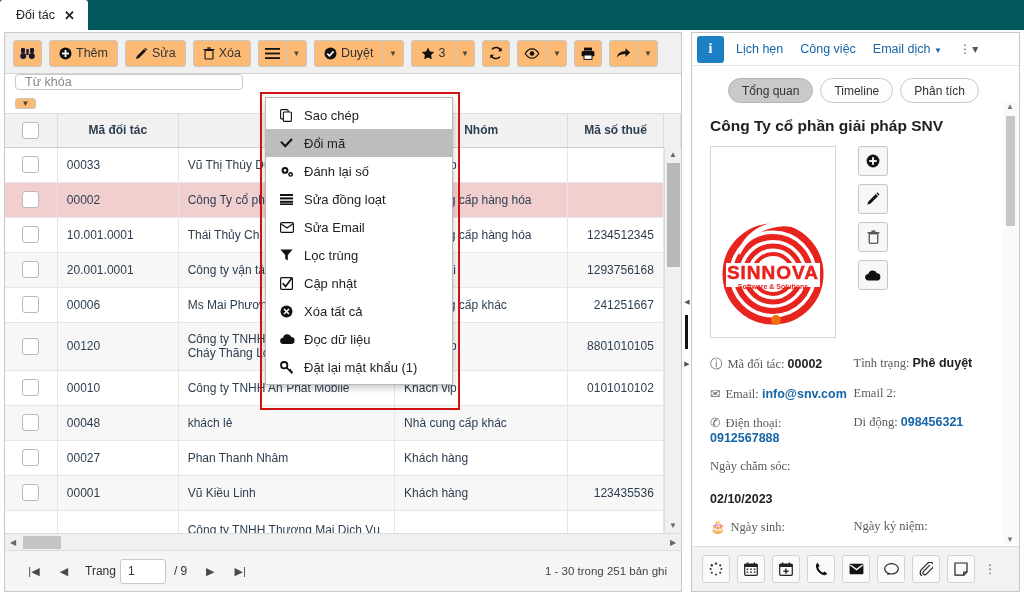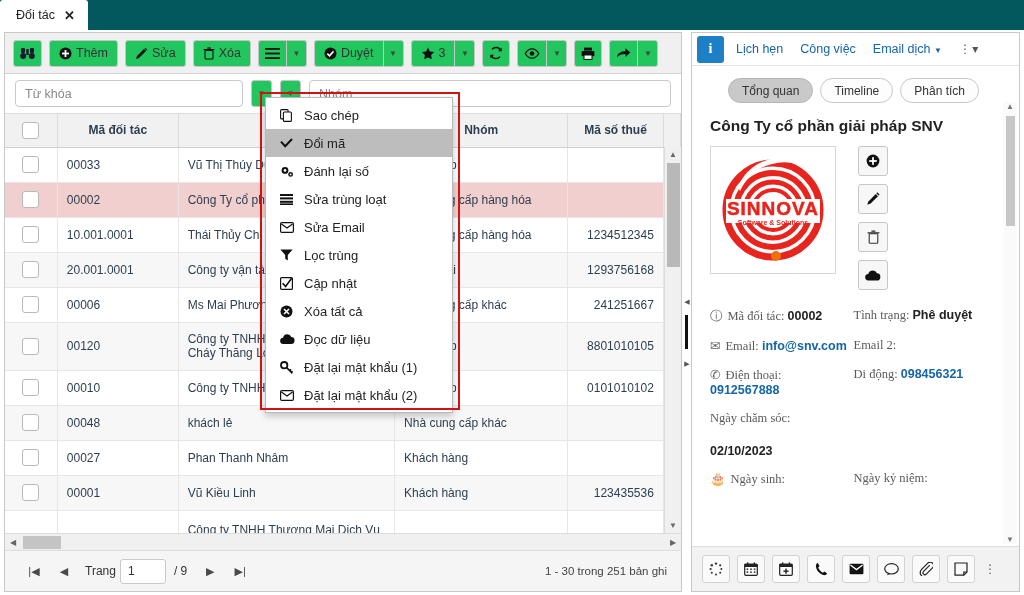--- a/index.html
+++ b/index.html
@@ -36,37 +36,37 @@
     border:1px solid #c8c8c8; background:#fff;
     display:flex; flex-direction:column;
   }
 
   
   .toolbar {
     height:41px; background:#f0f0f0; border-bottom:1px solid #d4d4d4;
     display:flex; align-items:center; gap:7px; padding:0 8px;
   }
   .btn {
-    height:27px; min-width:27px; background:#22c55e;
+    height:27px; min-width:27px; background:#fdba74;
     border:1px solid #c6c6c6; border-radius:3px;
     display:inline-flex; align-items:center; justify-content:center;
     gap:4px; padding:0 9px; font-size:12.5px; color:#333; cursor:pointer;
     white-space:nowrap;
   }
   .btn.iconly { padding:0 6px; }
   .btn.caret { padding:0 5px; min-width:21px; }
   .caret-gl { font-size:8px; color:#444; }
   .grp { display:flex; }
   .grp .btn:first-child { border-top-right-radius:0; border-bottom-right-radius:0; border-right:none; }
   .grp .btn:last-child { border-top-left-radius:0; border-bottom-left-radius:0; }
 
   
   .filterbar {
     height:40px; background:#fff; border-bottom:1px solid #ddd;
-    display:flex; align-items:center; gap:8px; padding:0 10px;
+    display:flex; align-items:flex-start; gap:8px; padding:0 10px;flex-direction:column;
   }
   .inp {
     height:27px; border:1px solid #c9c9c9; border-radius:4px;
     background:#fff; font-size:12.5px; color:#333; padding:0 9px;
     display:flex; align-items:center;
   }
   .inp.ph { color:#888; }
   .inp-kw { width:228px; }
   .inp-grp { flex:1; }
 
@@ -159,21 +159,21 @@
   .pill {
     border:1px solid #c8c8c8; border-radius:13px; height:25px; padding:0 13px;
     display:flex; align-items:center; font-size:12px; color:#333;
     background:#fdfdfd; cursor:pointer;
   }
   .pill.on { background:#c9c9c9; border-color:#b5b5b5; }
 
   .cust-name { font-size:15.5px; font-weight:bold; color:#222; margin-bottom:11px; }
 
   .card-row { display:flex; gap:22px; }
-  .logo-box { width:126px; height:128px; border:1px solid #d6d6d6; background:#fff;
+  .logo-box { width:126px; height:192px; border:1px solid #d6d6d6; background:#fff;
               display:flex; align-items:flex-end; justify-content:center; }
   .act-col { display:flex; flex-direction:column; gap:8px; }
   .act-btn {
     width:30px; height:30px; border:1px solid #c6c6c6; border-radius:3px;
     background:#f7f7f7; display:flex; align-items:center; justify-content:center;
     font-size:13px; color:#333; cursor:pointer;
   }
 
   .fields { margin-top:18px; }
   .frow { display:flex; margin-bottom:13px; font-size:12px; }
@@ -717,21 +717,21 @@
         <span class="mic">
           <svg width="13" height="11" viewBox="0 0 13 11">
               <g fill="#111">
             <rect y="0" width="13" height="2"></rect>
                 <rect y="3.4" width="13" height="2"></rect>
             <rect y="6.8" width="13" height="2"></rect>
                 <rect y="9.4" width="13" height="1.6"></rect>
               </g>
             </svg>
         </span>
-        <span>Sửa trùng loạt</span>
+        <span>Sửa đồng loạt</span>
       </div>
       <div class="mi">
         <span class="mic">
           <svg width="14" height="11" viewBox="0 0 14 11">
               <rect x="0.6" y="0.6" width="12.8" height="9.8" rx="1.2" fill="none" stroke="#111" stroke-width="1.2"></rect>
             <path d="M1.4 2L7 6 12.6 2" stroke="#111" stroke-width="1.2" fill="none"></path>
             </svg>
         </span>
         <span>Sửa Email</span>
       </div>
@@ -772,26 +772,17 @@
       </div>
       <div class="mi">
         <span class="mic">
           <svg width="14" height="13" viewBox="0 0 14 13">
               <circle cx="4.2" cy="4.2" r="3.2" fill="none" stroke="#111" stroke-width="1.8"></circle>
             <path d="M6.4 6.4l6 6M9.6 9.6l1.4-1.4M11.2 11.2l1.2-1.2" stroke="#111" stroke-width="1.6"></path>
             </svg>
         </span>
         <span>Đặt lại mật khẩu (1)</span>
       </div>
-      <div class="mi">
-        <span class="mic">
-          <svg width="14" height="11" viewBox="0 0 14 11">
-              <rect x="0.6" y="0.6" width="12.8" height="9.8" rx="1.2" fill="none" stroke="#111" stroke-width="1.2"></rect>
-            <path d="M1.4 2L7 6 12.6 2" stroke="#111" stroke-width="1.2" fill="none"></path>
-            </svg>
-        </span>
-        <span>Đặt lại mật khẩu (2)</span>
-      </div>
     </div>
     <div class="menu-hl"></div>
 
   </div>
 </div>
 
 </body></html>

